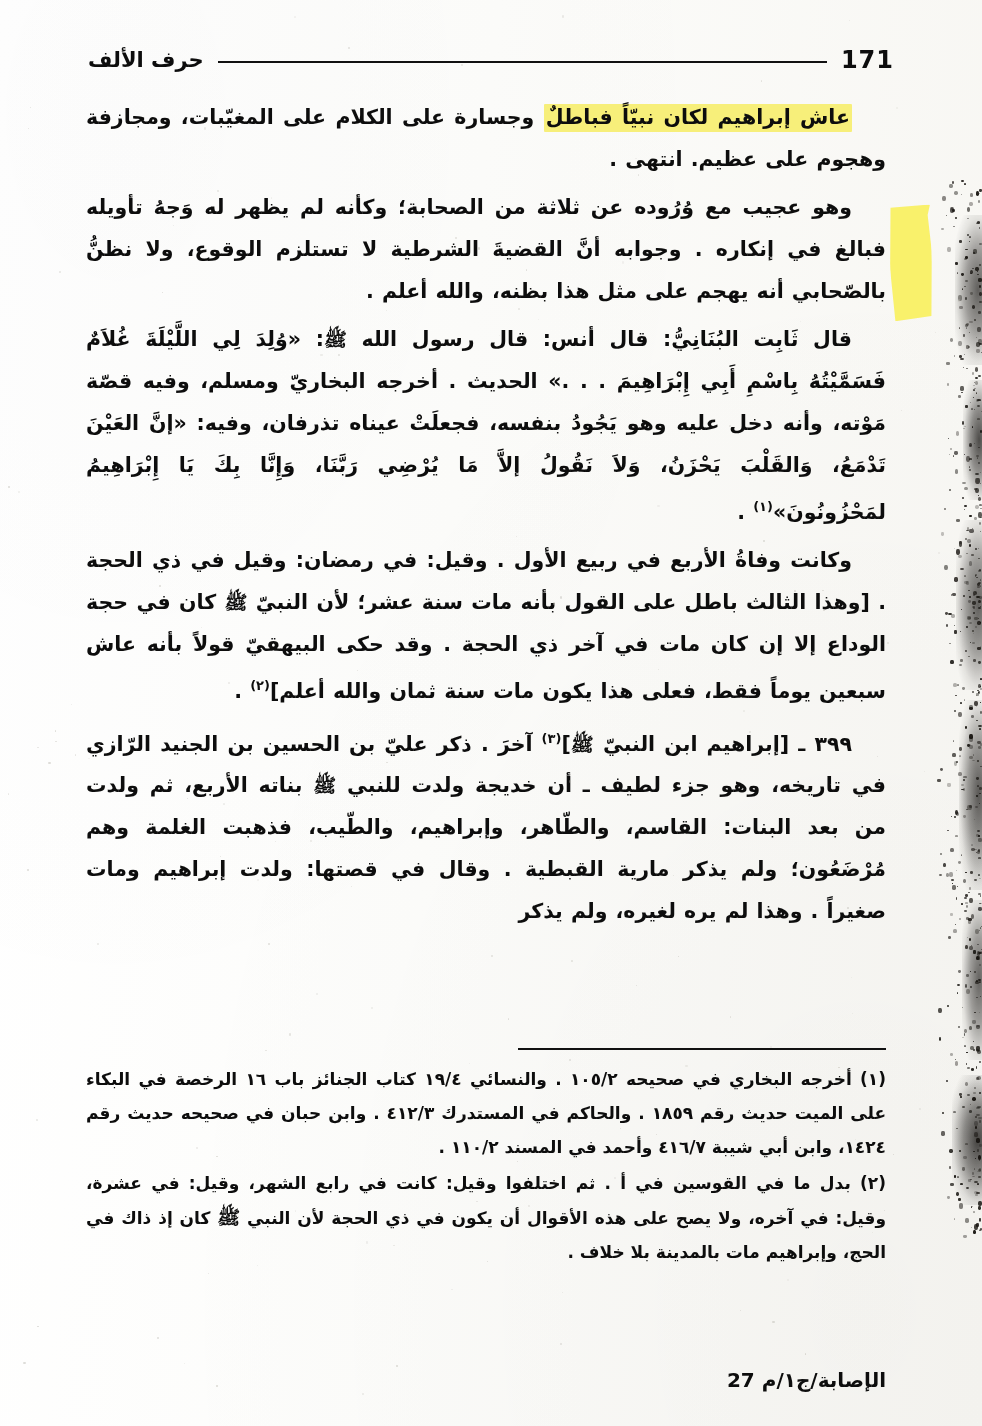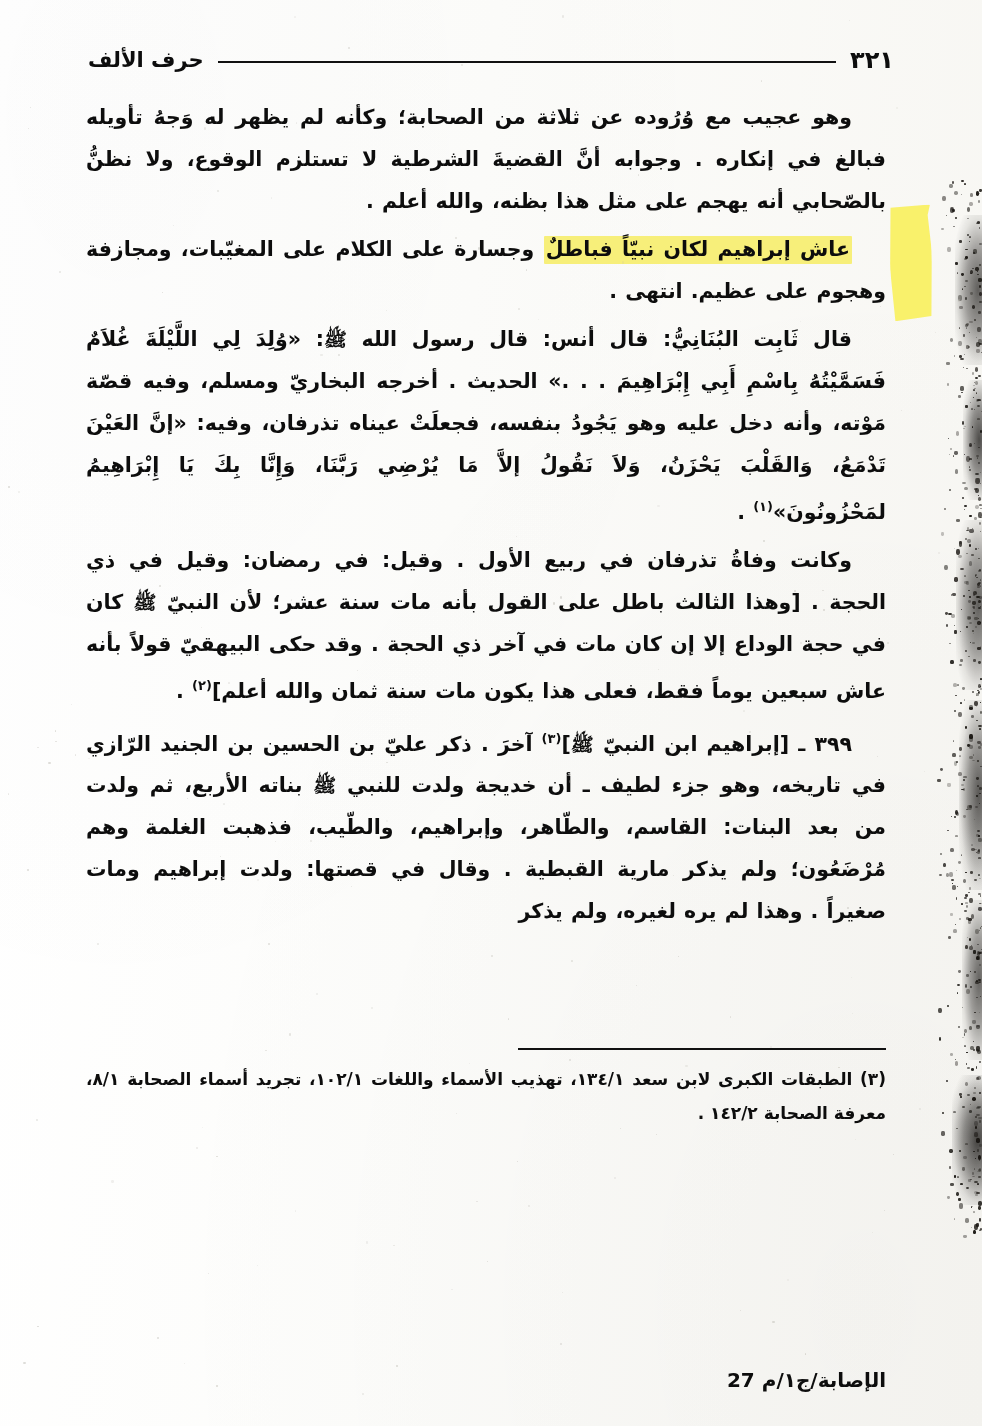--- a/index.html
+++ b/index.html
@@ -179,46 +179,47 @@
   }
 </style>
 </head>
 <body>
 
 <div class="page">
 
   <div class="paper-tint"></div>
 
   <div class="header">
-    <span class="header-pageno">٣٢١</span>
+    <span class="header-pageno">171</span>
     <span class="header-rule"></span>
     <span class="header-title">حرف الألف</span>
   </div>
 
   <div class="margin-mark"></div>
 
   <div class="body">
 
+    <p class="para"><span class="hl">عاش إبراهيم لكان نبيّاً فباطلٌ</span><span> وجسارة على الكلام على المغيّبات، ومجازفة وهجوم على عظيم. انتهى .</span></p>
+
     <p class="para"><span>وهو عجيب مع وُرُوده عن ثلاثة من الصحابة؛ وكأنه لم يظهر له وَجهُ تأويله فبالغ في إنكاره . وجوابه أنَّ القضيةَ الشرطية لا تستلزم الوقوع، ولا نظنُّ بالصّحابي أنه يهجم على مثل هذا بظنه، والله أعلم .</span></p>
 
-    <p class="para"><span class="hl">عاش إبراهيم لكان نبيّاً فباطلٌ</span><span> وجسارة على الكلام على المغيّبات، ومجازفة وهجوم على عظيم. انتهى .</span></p>
-
     <p class="para hadith"><span>قال ثَابِت البُنَانِيُّ: قال أنس: قال رسول الله </span><span class="salla">ﷺ</span><span>: «وُلِدَ لِي اللَّيْلَةَ غُلاَمٌ فَسَمَّيْتُهُ بِاسْمِ أَبِي إِبْرَاهِيمَ . . .»</span><span> الحديث . أخرجه البخاريّ ومسلم، وفيه قصّة مَوْته، وأنه دخل عليه وهو يَجُودُ بنفسه، فجعلَتْ عيناه تذرفان، وفيه: «إنَّ العَيْنَ تَدْمَعُ، وَالقَلْبَ يَحْزَنُ، وَلاَ نَقُولُ إلاَّ مَا يُرْضِي رَبَّنَا، وَإِنَّا بِكَ يَا إِبْرَاهِيمُ لمَحْزُونُونَ»</span><span class="sup">(١)</span><span> .</span></p>
 
 
-    <p class="para"><span>وكانت وفاةُ تذرفان في ربيع الأول . وقيل: في رمضان: وقيل في ذي الحجة . [وهذا الثالث باطل على القول بأنه مات سنة عشر؛ لأن النبيّ </span><span class="salla">ﷺ</span><span> كان في حجة الوداع إلا إن كان مات في آخر ذي الحجة . وقد حكى البيهقيّ قولاً بأنه عاش سبعين يوماً فقط، فعلى هذا يكون مات سنة ثمان والله أعلم]</span><span class="sup">(٢)</span><span> .</span></p>
+    <p class="para"><span>وكانت وفاةُ الأربع في ربيع الأول . وقيل: في رمضان: وقيل في ذي الحجة . [وهذا الثالث باطل على القول بأنه مات سنة عشر؛ لأن النبيّ </span><span class="salla">ﷺ</span><span> كان في حجة الوداع إلا إن كان مات في آخر ذي الحجة . وقد حكى البيهقيّ قولاً بأنه عاش سبعين يوماً فقط، فعلى هذا يكون مات سنة ثمان والله أعلم]</span><span class="sup">(٢)</span><span> .</span></p>
 
     <p class="para"><span class="entry-head">٣٩٩ ـ </span><span class="entry-head">[إبراهيم ابن النبيّ </span><span class="entry-head salla">ﷺ</span><span class="entry-head">]</span><span class="sup">(٣)</span><span> آخرَ . ذكر عليّ بن الحسين بن الجنيد الرّازي في تاريخه، وهو جزء لطيف ـ أن خديجة ولدت للنبي </span><span class="salla">ﷺ</span><span> بناته الأربع، ثم ولدت من بعد البنات: القاسم، والطّاهر، وإبراهيم، والطّيب، فذهبت الغلمة وهم مُرْضَعُون؛ ولم يذكر مارية القبطية . وقال في قصتها: ولدت إبراهيم ومات صغيراً . وهذا لم يره لغيره، ولم يذكر</span></p>
 
   </div>
 
   <div class="footnote-rule"></div>
 
   <div class="footnotes">
-    <p class="fn">(٣) الطبقات الكبرى لابن سعد ١٣٤/١، تهذيب الأسماء واللغات ١٠٢/١، تجريد أسماء الصحابة ٨/١، معرفة الصحابة ١٤٢/٢ .</p>
+    <p class="fn">(١) أخرجه البخاري في صحيحه ١٠٥/٢ . والنسائي ١٩/٤ كتاب الجنائز باب ١٦ الرخصة في البكاء على الميت حديث رقم ١٨٥٩ . والحاكم في المستدرك ٤١٢/٣ . وابن حبان في صحيحه حديث رقم ١٤٢٤، وابن أبي شيبة ٤١٦/٧ وأحمد في المسند ١١٠/٢ .</p>
+    <p class="fn"><span>(٢) بدل ما في القوسين في أ . ثم اختلفوا وقيل: كانت في رابع الشهر، وقيل: في عشرة، وقيل: في آخره، ولا يصح على هذه الأقوال أن يكون في ذي الحجة لأن النبي </span><span class="salla">ﷺ</span><span> كان إذ ذاك في الحج، وإبراهيم مات بالمدينة بلا خلاف .</span></p>
   </div>
 
   <div class="footer">الإصابة/ج١/م 27</div>
 
   <div class="gutter" id="gutter">
       <div class="gutter-blob" style="top: 215px; height: 150px; width: 27.2751px; opacity: 0.72;"></div>
       <div class="gutter-blob" style="top: 380px; height: 120px; width: 18.947px; opacity: 0.81;"></div>
       <div class="gutter-blob" style="top: 520px; height: 170px; width: 26.2932px; opacity: 0.71;"></div>
       <div class="gutter-blob" style="top: 700px; height: 190px; width: 23.2784px; opacity: 0.75;"></div>
       <div class="gutter-blob" style="top: 900px; height: 160px; width: 20.3247px; opacity: 0.69;"></div>

